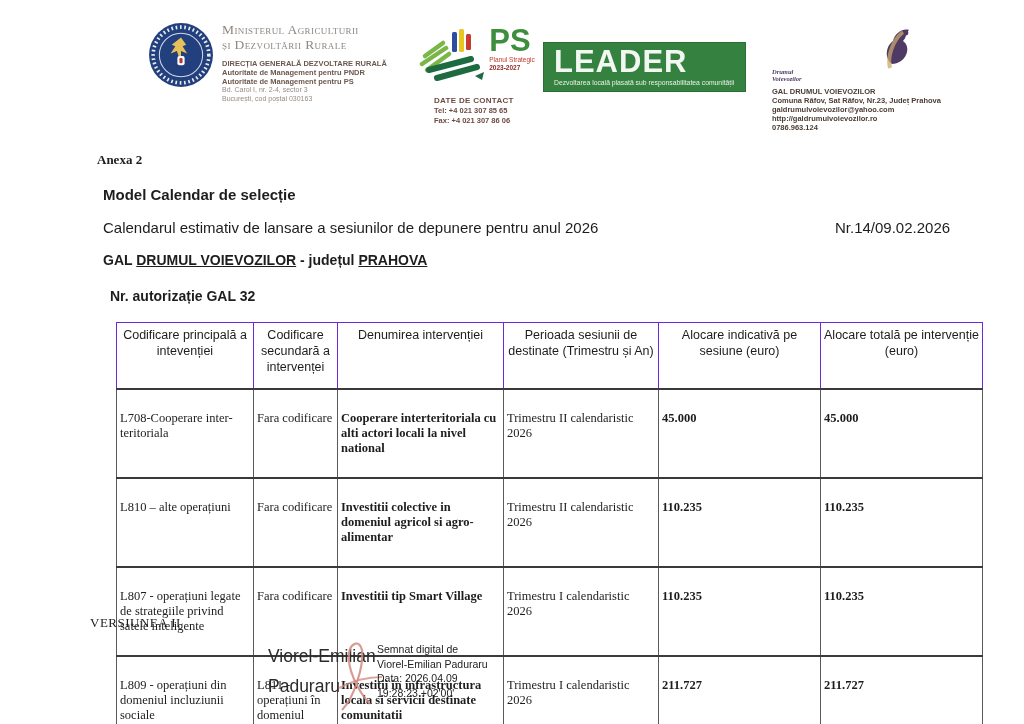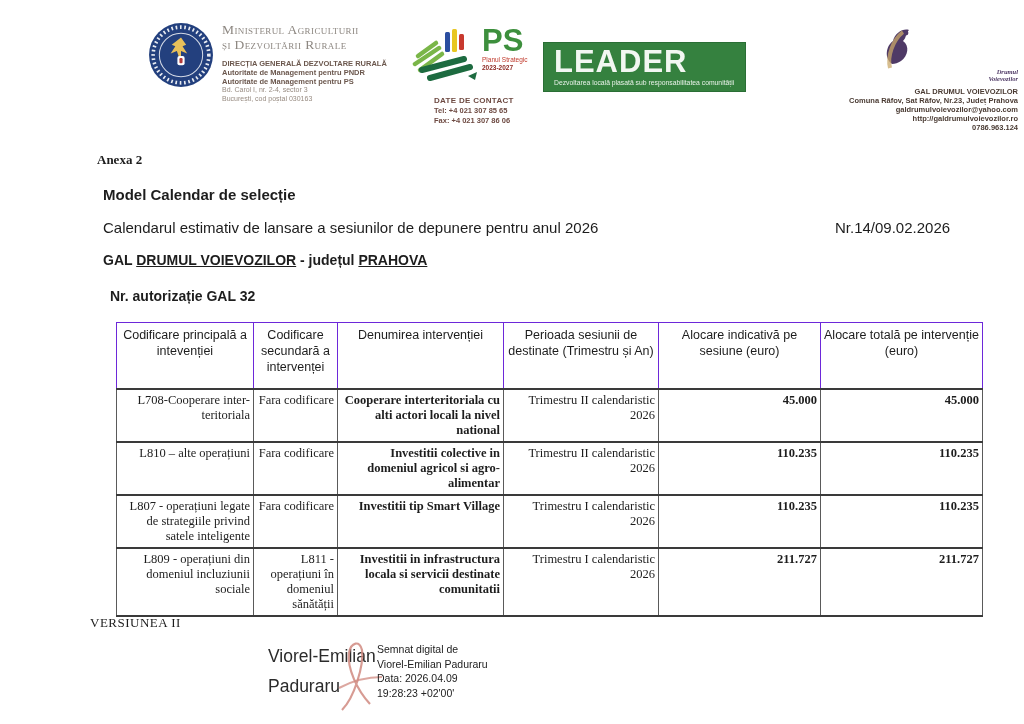--- a/index.html
+++ b/index.html
@@ -9,51 +9,51 @@
   
   .gov-block { position:absolute; left:148px; top:22px; display:flex; }
   .gov-emblem { width:66px; height:66px; }
   .ministry-text { margin-left:8px; }
   .ministry-name { font-family:"Liberation Serif","DejaVu Serif",serif; font-variant:small-caps; color:#8d8781; font-size:13.5px; line-height:15px; letter-spacing:0.4px; }
   .directorate { margin-top:7px; }
   .directorate .dline { font-size:7.5px; font-weight:bold; color:#6b574d; line-height:9px; }
   .directorate .aline { font-size:7px; color:#978b81; line-height:8.5px; }
 
   .ps-block { position:absolute; left:412px; top:26px; width:130px; }
-  .ps-row { display:flex; align-items:flex-start; }
+  .ps-row { display:flex; align-items:flex-start;justify-content:center; }
   .ps-acronym { font-size:31px; font-weight:bold; color:#3d8f3d; line-height:30px; margin-left:4px; }
   .ps-sub { font-size:6.5px; color:#c0392b; margin-left:4px; line-height:8px; }
   .ps-years { font-size:6.5px; font-weight:bold; color:#8e2a24; margin-left:4px; }
   .contact { margin-top:14px; text-align:left; margin-left:22px; }
   .contact .c1 { font-size:8px; font-weight:bold; color:#6e4a42; line-height:10px; letter-spacing:0.3px; }
   .contact .c2 { font-size:7.5px; font-weight:bold; color:#6e4a42; line-height:9.5px; }
 
   .leader-banner { position:absolute; left:543px; top:42px; width:203px; height:50px; background:#35813f; border:1px solid #2a6e35; padding:3px 8px 0 10px; }
   .leader-title { color:#f2f7f2; font-size:31px; font-weight:bold; line-height:32px; letter-spacing:1px; }
   .leader-sub { color:#e8f2e8; font-size:6.8px; line-height:8px; margin-top:1px; }
 
-  .gal-block { position:absolute; left:772px; top:24px; width:246px; text-align:right; }
+  .gal-block { position:absolute; left:772px; top:24px; width:246px; text-align:left; }
   .gal-emblem { width:50px; height:46px; margin:0 auto; display:block; }
   .gal-caption { font-family:"Liberation Serif","DejaVu Serif",serif; font-style:italic; font-weight:bold; font-size:6.5px; color:#4f3a66; line-height:7px; margin-top:-2px; }
   .gal-lines { margin-top:5px; }
   .gal-lines .g1 { font-size:7.5px; font-weight:bold; color:#4a3b33; line-height:9px; }
 
   
   .annex { position:absolute; left:97px; top:152px; font-size:13px; font-weight:bold;font-family:Liberation Serif, serif; }
   .doc-title { position:absolute; left:103px; top:186px; font-size:15px; font-weight:bold; }
   .doc-subtitle { position:absolute; left:103px; top:219px; font-size:15px;text-align:center; }
   .doc-number { position:absolute; left:835px; top:219px; font-size:15px; }
   .gal-line { position:absolute; left:103px; top:252px; font-size:14px; font-weight:bold; }
   .gal-line .u { text-decoration:underline; }
   .authorization { position:absolute; left:110px; top:288px; font-size:14px; font-weight:bold; }
 
   
   .calendar-table { position:absolute; left:116px; top:322px; border-collapse:collapse; table-layout:fixed; width:866px; font-size:12.5px; }
   .calendar-table th { font-family:"Liberation Sans","DejaVu Sans",sans-serif; font-weight:normal; font-size:12.5px; line-height:16px; border:1px solid #6d28d9; padding:4px 3px; vertical-align:top; text-align:center; height:66px; }
-  .calendar-table td { font-family:"Liberation Serif","DejaVu Serif",serif; line-height:15px; border-left:1px solid #5a5a5a; border-right:1px solid #5a5a5a; border-top:2px solid #3a3a3a; border-bottom:2px solid #3a3a3a; padding:3px 3px; vertical-align:top; text-align:right; }
+  .calendar-table td { font-family:"Liberation Serif","DejaVu Serif",serif; line-height:15px; border-left:1px solid #5a5a5a; border-right:1px solid #5a5a5a; border-top:2px solid #3a3a3a; border-bottom:2px solid #3a3a3a; padding:21px 3px; vertical-align:top; text-align:left; }
   .calendar-table td.col2, .calendar-table td.col4, .calendar-table td.col5 { font-weight:bold; }
   .calendar-table tr.r0 td { height:47px; }
   .calendar-table tr.r1 td { height:51px; }
   .calendar-table tr.r2 td { height:45px; }
   .calendar-table tr.r3 td { height:64px; }
 
   .version { position:absolute; left:90px; top:615px; font-family:"Liberation Serif","DejaVu Serif",serif; font-size:13px; letter-spacing:0.5px; }
 
   
   .sig-name { position:absolute; left:268px; top:641px; font-size:17.5px; color:#2b2b2b; line-height:30px; }

